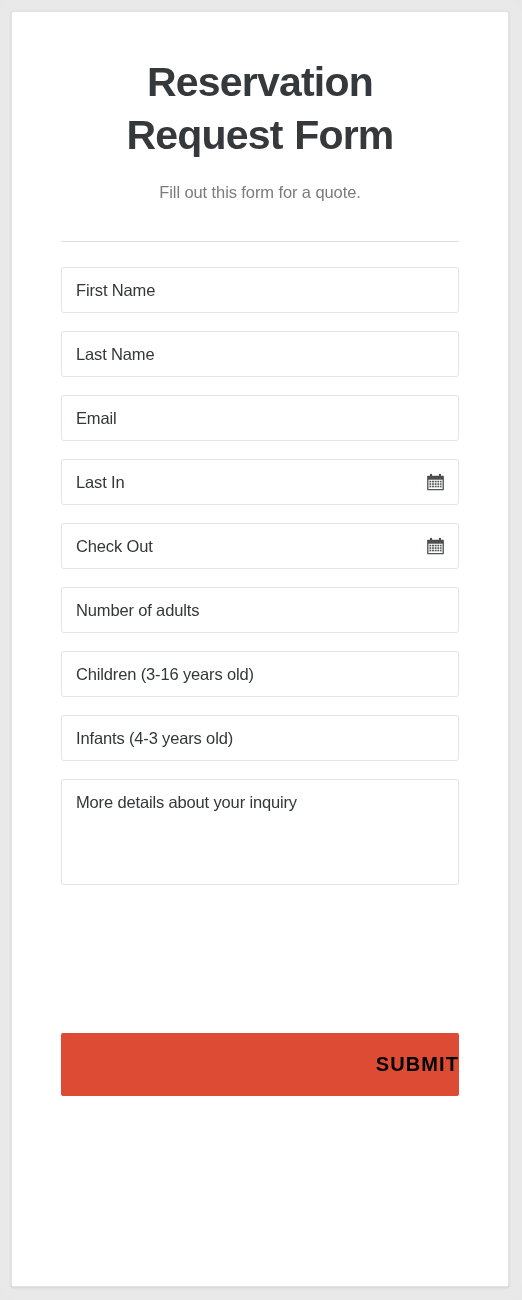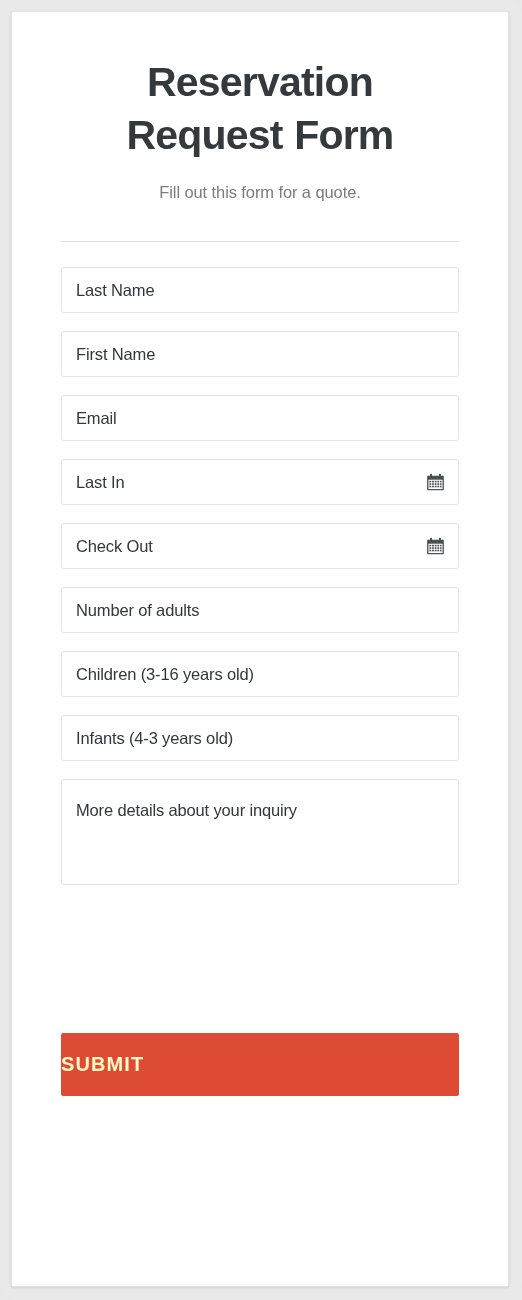--- a/index.html
+++ b/index.html
@@ -102,43 +102,43 @@
     height: 19px;
     display: block;
     color: #4c4f52;
   }
 
   .field .cal-icon svg { display: block; width: 19px; height: 19px; }
 
   .field-textarea {
     height: 106px;
     align-items: flex-start;
-    padding-top: 20px;
+    padding-top: 12px;
     margin-bottom: 0;
   }
 
   
   .submit-zone {
     margin-top: 148px;
   }
 
   .submit-button {
     display: block;
     width: 100%;
     height: 63px;
     background: #dd4b34;
     border: none;
     border-radius: 2px;
-    color: #fef9c3;
+    color: #000000;
     font-family: "Liberation Sans", sans-serif;
     font-size: 20px;
     font-weight: bold;
     letter-spacing: 1.1px;
     cursor: pointer;
-    text-align: left;
+    text-align: right;
   }
 </style>
 </head>
 <body>
 
 <div class="page-frame">
   <div class="card">
     <div class="form-wrap">
 
       <h1 class="form-title">
@@ -146,25 +146,25 @@
         <span>Request Form</span>
       </h1>
 
       <p class="form-subtitle">Fill out this form for a quote.</p>
 
       <div class="divider"></div>
 
       <div class="fields">
 
         <div class="field">
+          <span class="field-label">First Name</span>
+        </div>
+
+        <div class="field">
           <span class="field-label">Last Name</span>
-        </div>
-
-        <div class="field">
-          <span class="field-label">First Name</span>
         </div>
 
         <div class="field">
           <span class="field-label">Email</span>
         </div>
 
 
         <div class="field">
           <span class="field-label">Last In</span>
           <span class="cal-icon">

